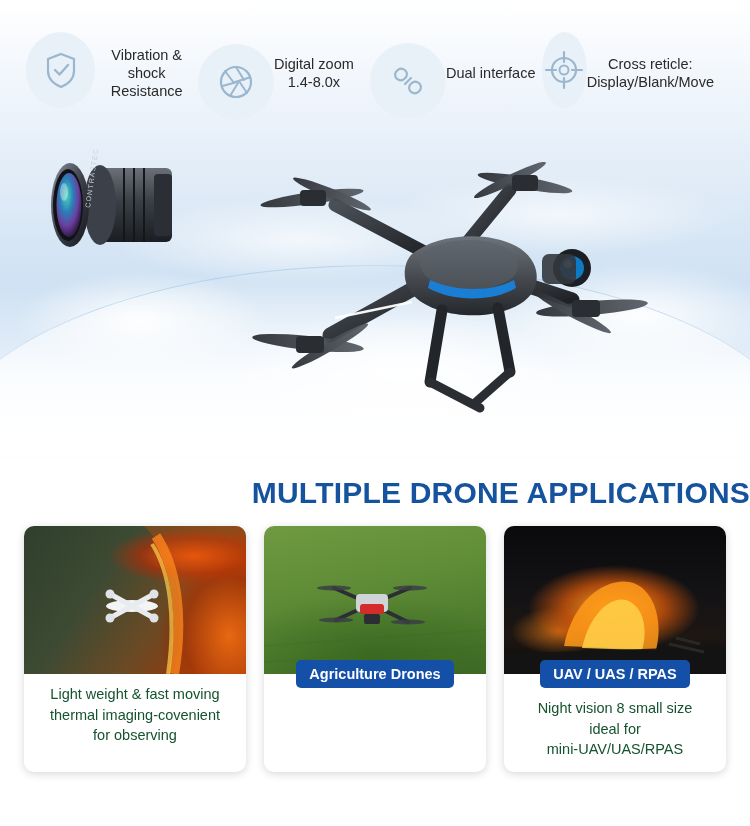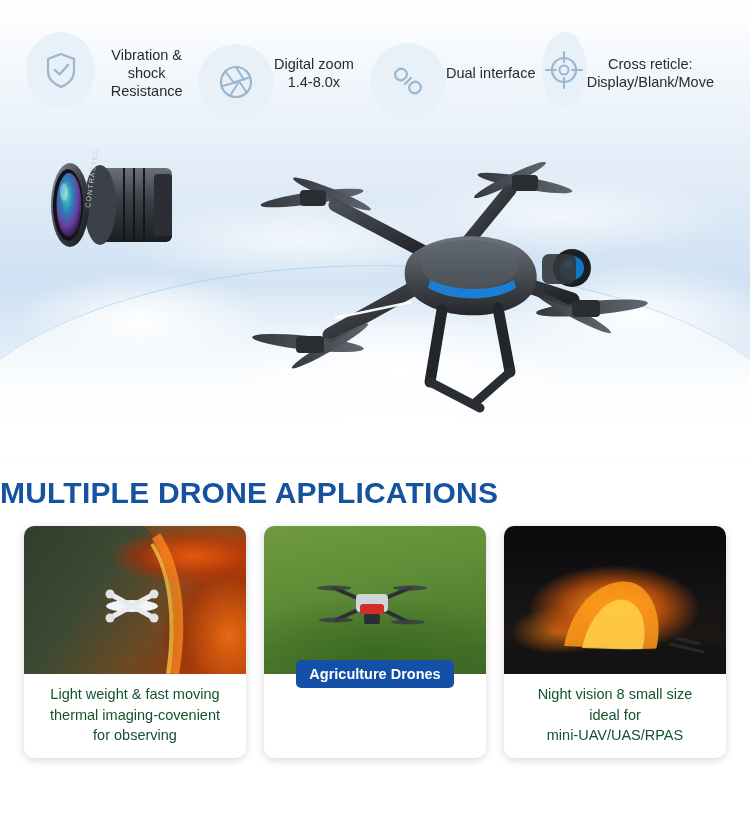--- a/index.html
+++ b/index.html
@@ -103,21 +103,21 @@
 
   
   .apps {
     position: absolute;
     left: 0; top: 462px;
     width: 750px;
     height: 364px;
     background: #ffffff;
   }
   .apps-title {
-    text-align: left;
+    text-align: right;
     font-size: 30px;
     font-weight: bold;
     color: #15539e;
     letter-spacing: 0.2px;
     margin: 14px 0 16px 0;
   }
   .cards {
     display: flex;
     justify-content: space-between;
     padding: 0 24px;
@@ -427,19 +427,22 @@
           <path d="M78 122 C86 86 108 70 122 74 C140 80 144 104 138 124 Z" fill="#ffd04a" opacity="0.85"></path>
           <g fill="#141414" opacity="0.9">
             <path d="M0 128 L222 120 L222 148 L0 148 Z"></path>
           </g>
           <g stroke="#2a2a2a" stroke-width="3" opacity="0.9">
             <path d="M165 118 L200 126"></path>
               <path d="M172 112 L196 118"></path>
           </g>
         </svg>
       </div>
+      <div class="badge-wrap">
+        <span class="badge">UAV / UAS / RPAS</span>
+      </div>
       <div class="card-desc">Night vision 8 small size
 ideal for
 mini-UAV/UAS/RPAS</div>
     </div>
 
   </div>
 </div>
 
 </body></html>

